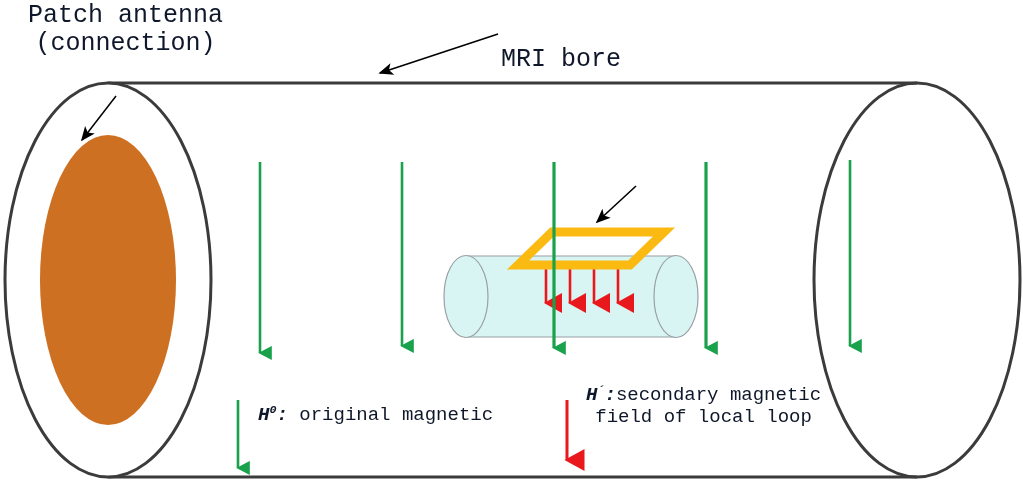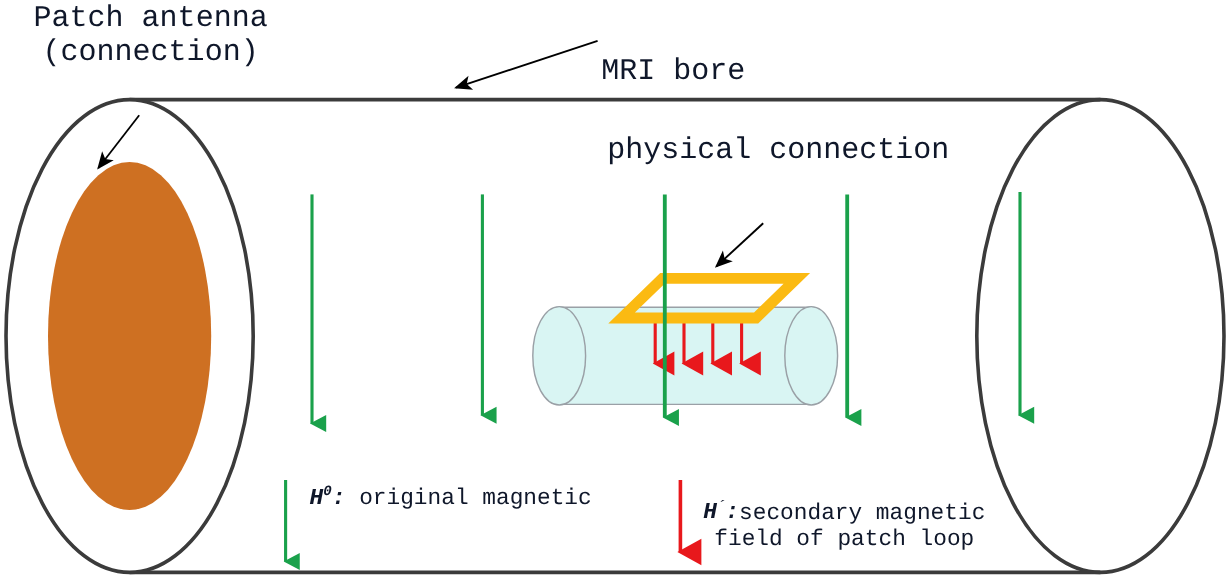--- a/index.html
+++ b/index.html
@@ -124,29 +124,28 @@
   <div class="lbl lbl-big center" style="left:28px; top:2px;">
     <div>Patch antenna</div>
     <div>(connection)</div>
   </div>
 
   <div class="lbl lbl-big center" style="left:501px; top:2px;margin-top:44px;">
     <div>MRI bore</div>
   </div>
 
   <div class="lbl lbl-big center" style="left:506px; top:112px;">
-    <div>physical connection</div>
   </div>
 
   <div class="lbl lbl-leg center" style="left:258px; top:404px;text-align:right;">
     <div>
       <span class="sym"><span>H</span><sup>0</sup><span>:</span></span><span> original magnetic</span>
     </div>
   </div>
 
-  <div class="lbl lbl-leg center" style="left:586px; top:416px;">
+  <div class="lbl lbl-leg center" style="left:586px; top:384px;">
     <div>
       <span class="sym"><span>H</span><sup>´</sup><span>:</span></span><span>secondary magnetic</span>
     </div>
-    <div>field of patch loop</div>
+    <div>field of local loop</div>
   </div>
 
 </div>
 
 </body></html>

